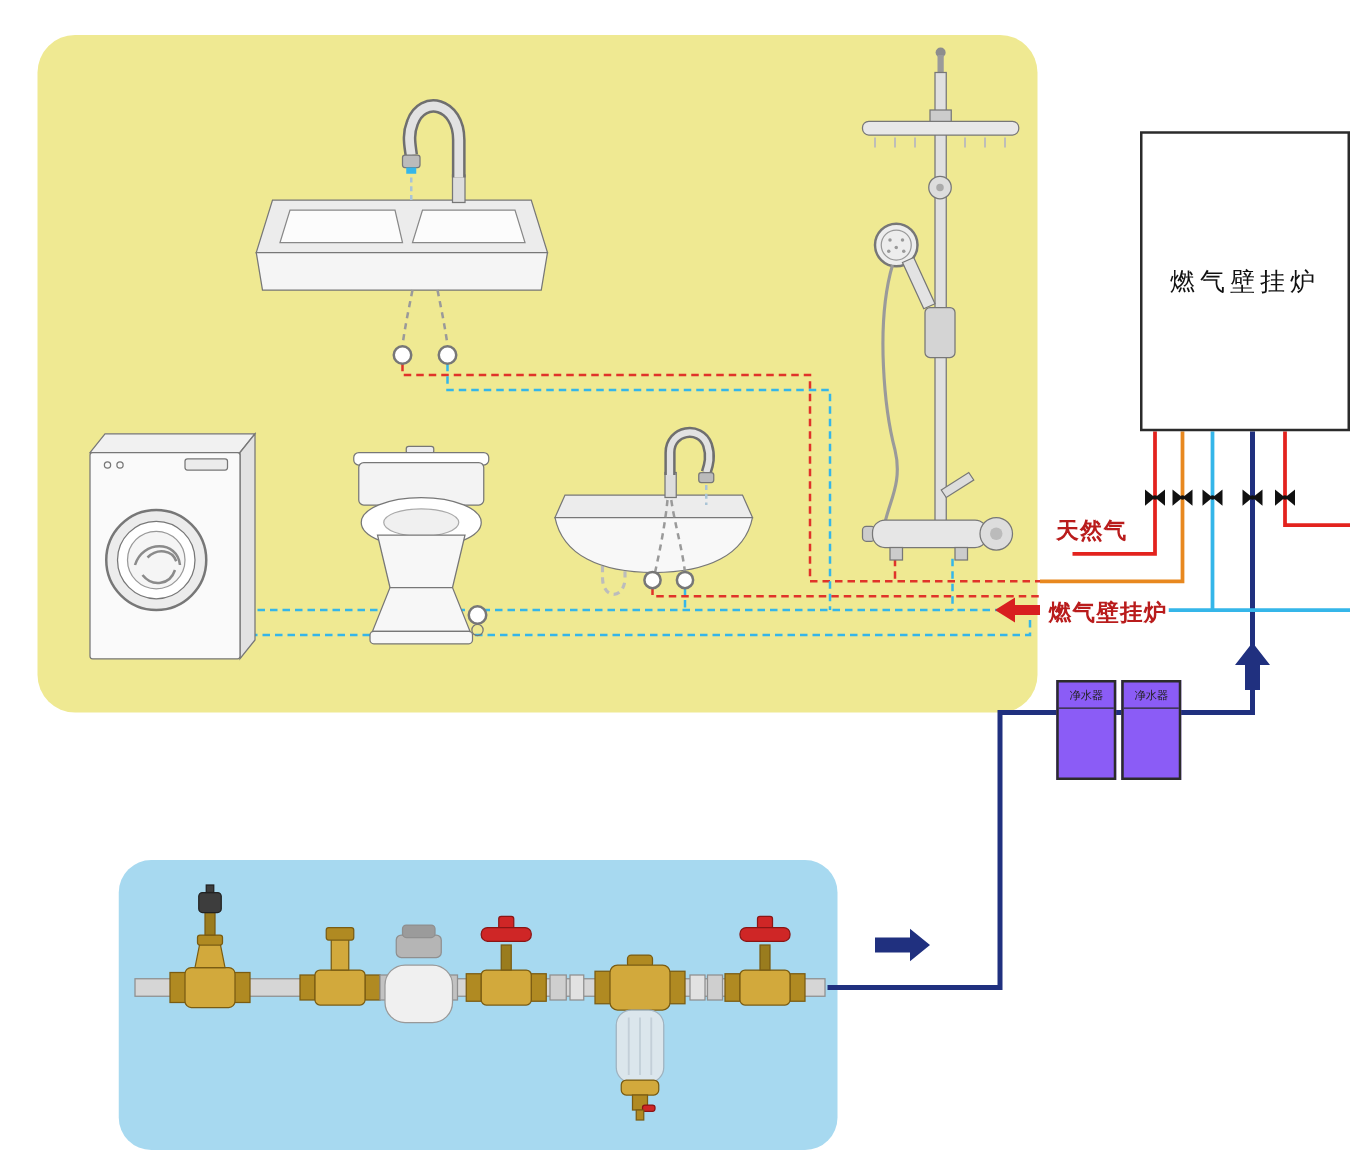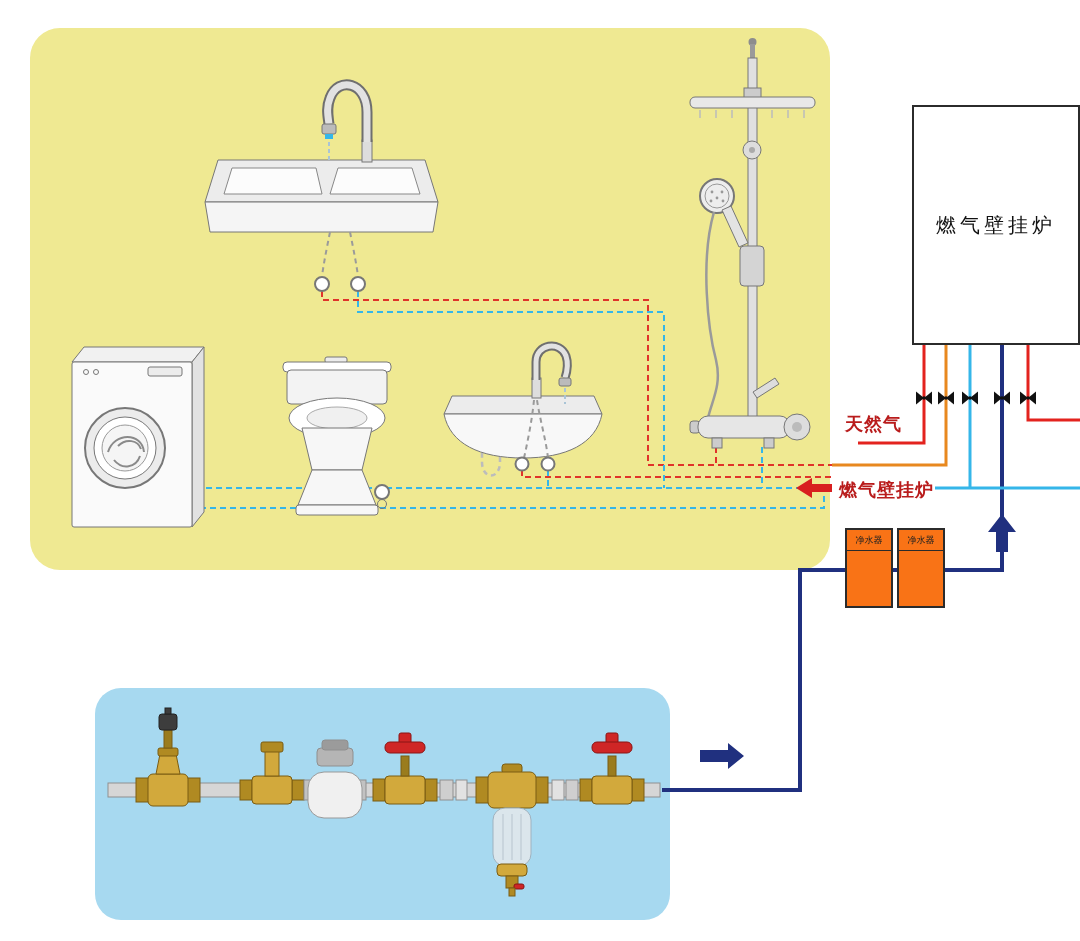--- a/index.html
+++ b/index.html
@@ -3,21 +3,21 @@
 <meta charset="utf-8">
 <style>
   html,body{margin:0;padding:0;background:#ffffff;}
   #stage{position:relative;width:1080px;height:941px;background:#fff;overflow:hidden;
          font-family:"Liberation Sans",sans-serif;}
   #diagram{position:absolute;left:0;top:0;}
   .abs{position:absolute;box-sizing:border-box;}
   .boiler{left:912px;top:105px;width:168px;height:240px;background:#fff;border:2px solid #2b2b2b;
           display:flex;align-items:center;justify-content:center;}
   .boiler-label{font-size:20px;letter-spacing:4px;color:#111;font-weight:500;}
-  .purifier{width:48px;height:80px;background:#f97316;border:2px solid #2b2b2b;top:528px;}
+  .purifier{width:48px;height:80px;background:#8b5cf6;border:2px solid #2b2b2b;top:544px;}
   .purifier-label{font-size:9px;text-align:center;padding:4px 0 3px;border-bottom:1.5px solid #2b2b2b;color:#222;}
   .pipe-label{font-size:18px;font-weight:bold;color:#b91c1c;letter-spacing:1px;background:#fff;padding:0 1px;}
   .gas-label{left:844px;top:412px;}
   .water-label{left:838px;top:478px;}
 </style>
 </head>
 <body>
 
 <div id="stage">
 

